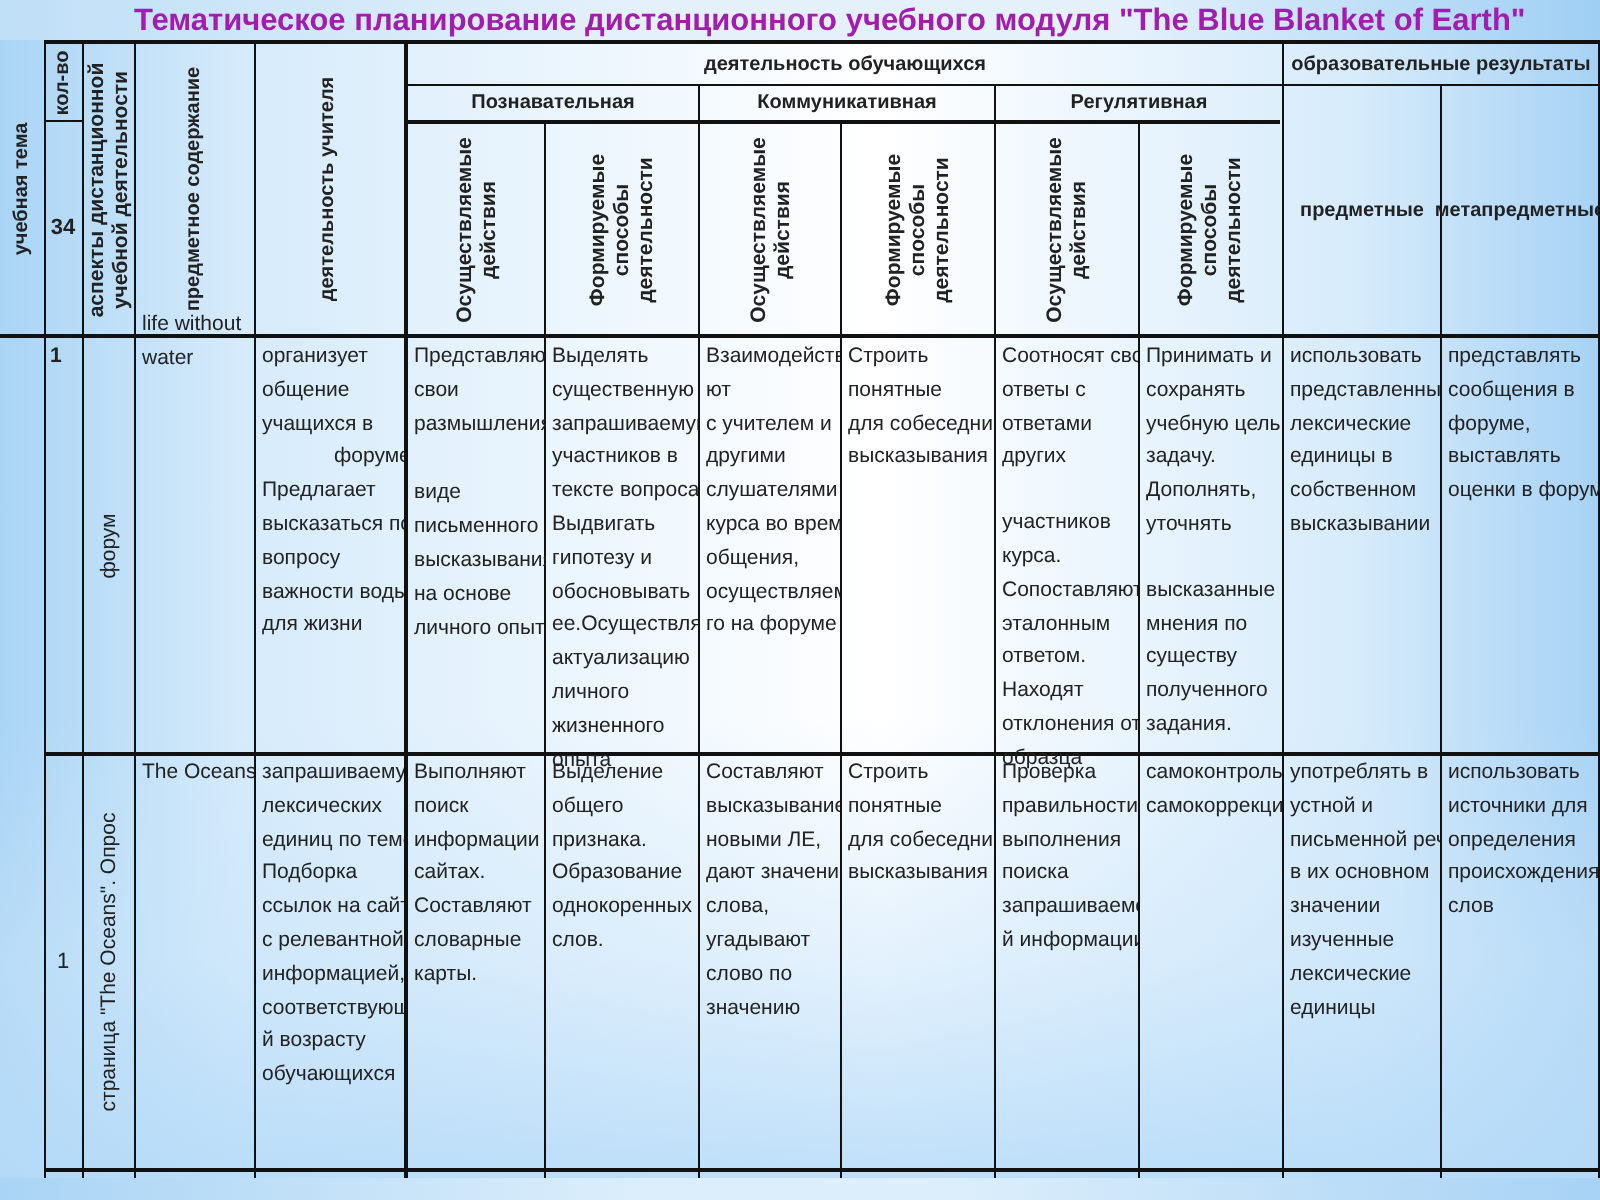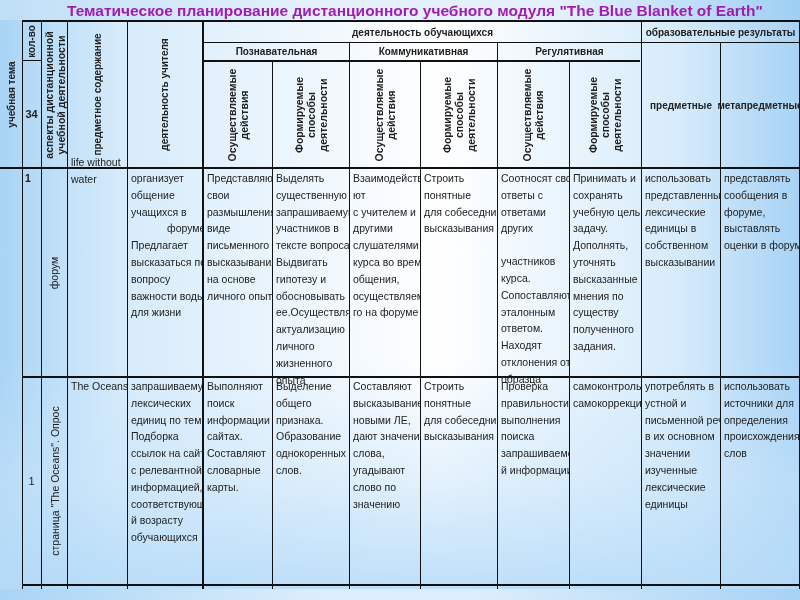--- a/index.html
+++ b/index.html
@@ -135,21 +135,21 @@
       <div style="white-space: nowrap;">Предлагает</div>
       <div style="white-space: nowrap;">высказаться по</div>
       <div style="white-space: nowrap;">вопросу</div>
       <div style="white-space: nowrap;">важности воды</div>
       <div style="white-space: nowrap;">для жизни</div>
     </div>
   <div class="cell" style="left:204px;top:170px;width:69px;">
       <div style="white-space: nowrap;">Представляют</div>
       <div style="white-space: nowrap;">свои</div>
       <div style="white-space: nowrap;">размышления в</div>
-      <div style="white-space: nowrap;">виде</div>
+      <div style="white-space: nowrap; margin-top: 18px;">виде</div>
       <div style="white-space: nowrap;">письменного</div>
       <div style="white-space: nowrap;">высказывания</div>
       <div style="white-space: nowrap;">на основе</div>
       <div style="white-space: nowrap;">личного опыта</div>
     </div>
   <div class="cell" style="left:273px;top:170px;width:76px;">
       <div style="white-space: nowrap;">Выделять</div>
       <div style="white-space: nowrap;">существенную</div>
       <div style="white-space: nowrap;">запрашиваемую</div>
       <div style="white-space: nowrap;">участников в</div>
@@ -194,21 +194,21 @@
       <div style="white-space: nowrap;">отклонения от</div>
       <div style="white-space: nowrap;">образца</div>
     </div>
   <div class="cell" style="left:570px;top:170px;width:71px;">
       <div style="white-space: nowrap;">Принимать и</div>
       <div style="white-space: nowrap;">сохранять</div>
       <div style="white-space: nowrap;">учебную цель и</div>
       <div style="white-space: nowrap;">задачу.</div>
       <div style="white-space: nowrap;">Дополнять,</div>
       <div style="white-space: nowrap;">уточнять</div>
-      <div style="white-space: nowrap;">высказанные</div>
+      <div style="white-space: nowrap; margin-top: 16px;">высказанные</div>
       <div style="white-space: nowrap;">мнения по</div>
       <div style="white-space: nowrap;">существу</div>
       <div style="white-space: nowrap;">полученного</div>
       <div style="white-space: nowrap;">задания.</div>
     </div>
   <div class="cell" style="left:642px;top:170px;width:78px;">
       <div style="white-space: nowrap;">использовать</div>
       <div style="white-space: nowrap;">представленные</div>
       <div style="white-space: nowrap;">лексические</div>
       <div style="white-space: nowrap;">единицы в</div>

